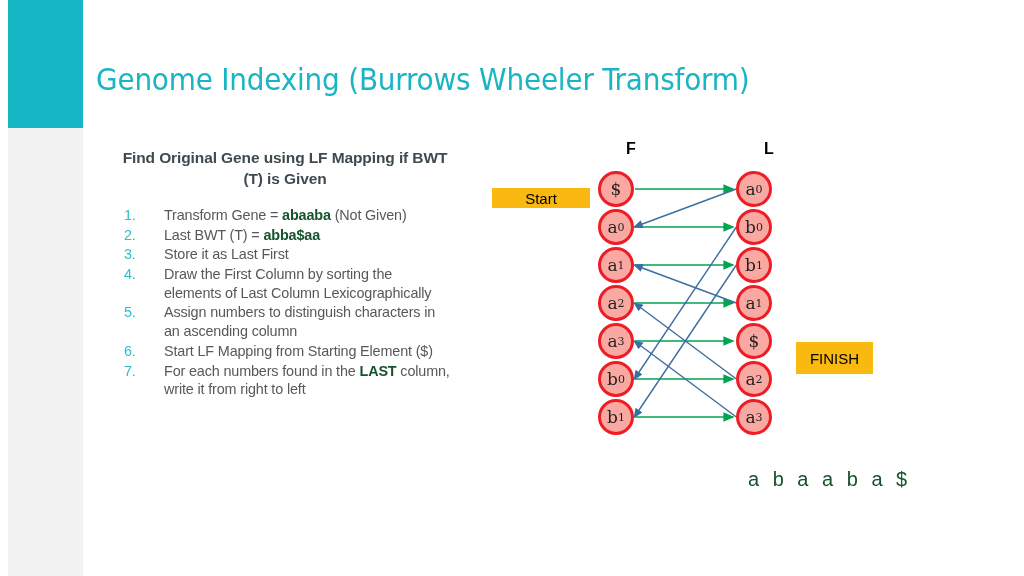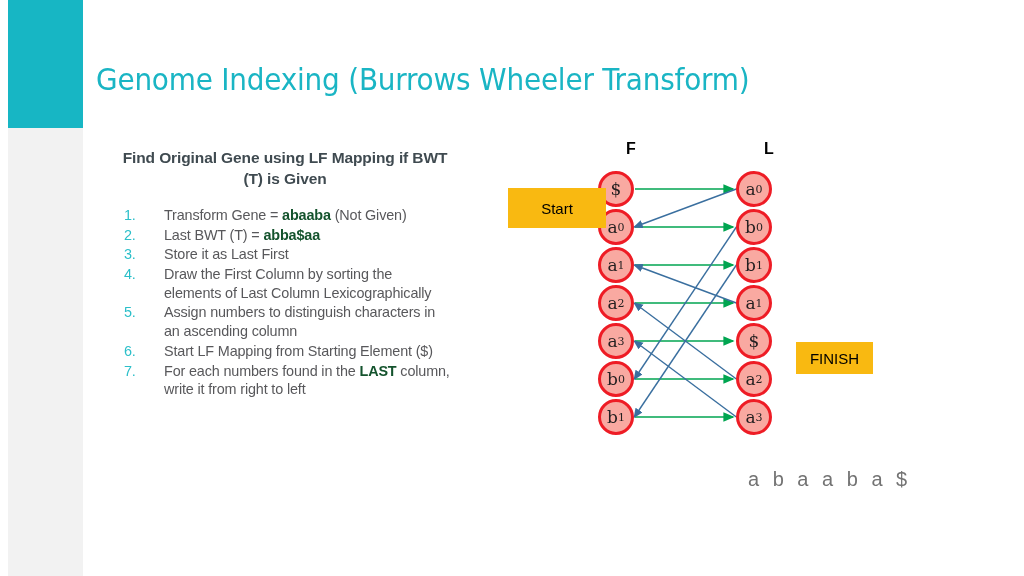--- a/index.html
+++ b/index.html
@@ -99,26 +99,26 @@
 
   .badge{
     position:absolute;
     background:#f9b911;
     color:#000;
     font-size:15px;
     font-family:"Liberation Sans",sans-serif;
     display:flex;align-items:center;justify-content:center;
     box-sizing:border-box;
   }
-  .badge.start{left:30px;top:58px;width:98px;height:40px;}
+  .badge.start{left:14px;top:58px;width:98px;height:20px;}
   .badge.finish{left:318px;top:212px;width:77px;height:32px;}
 
   .result-string{
     position:absolute;left:270px;top:338px;
-    font-size:20px;color:#737373;
+    font-size:20px;color:#14532d;
     font-family:"Liberation Sans",sans-serif;
     letter-spacing:4px;
     white-space:nowrap;
   }
 </style>
 </head>
 <body>
 
 <div id="slide">
 

